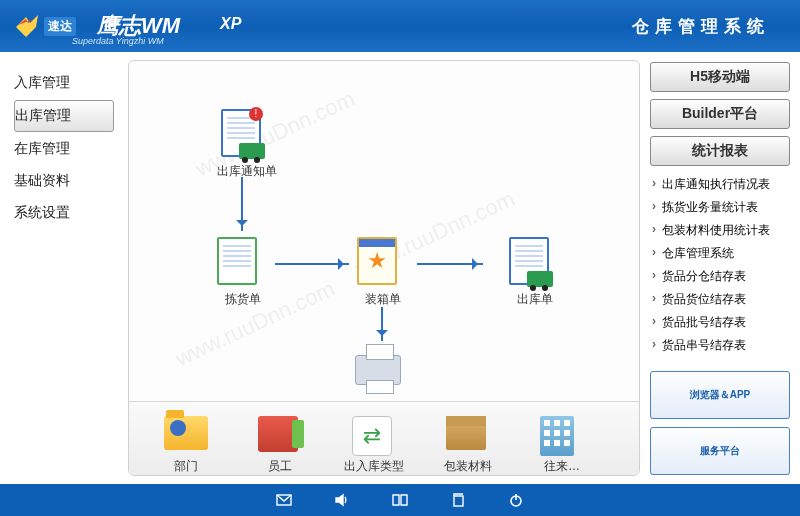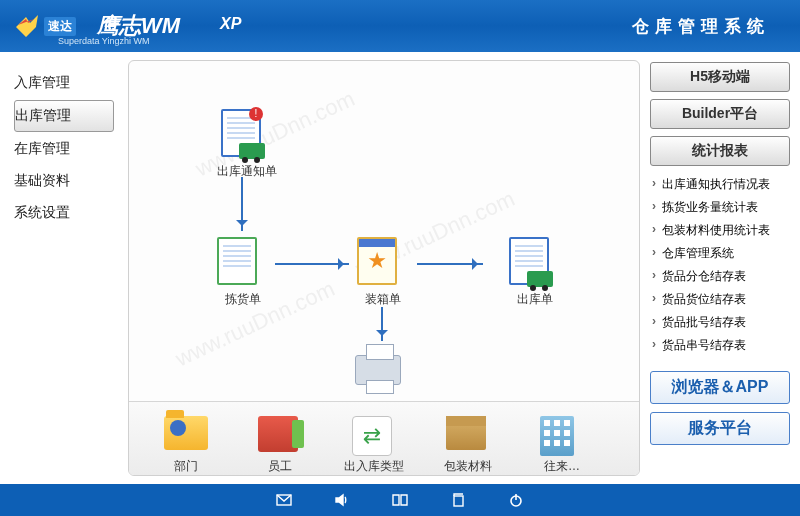--- a/index.html
+++ b/index.html
@@ -2,21 +2,21 @@
 <html><head>
 <meta charset="utf-8">
 <style>
 *{box-sizing:border-box;margin:0;padding:0;font-family:"Microsoft YaHei","SimSun",sans-serif}
 body{width:800px;height:516px;background:#fff;overflow:hidden;position:relative}
 .header{height:52px;background:linear-gradient(#1b6fc4,#0d5fb5,#1b6fc4);display:flex;align-items:center;color:#fff;position:relative}
 .logo-wrap{display:flex;align-items:center;padding:4px 14px}
 .logo-mark{width:26px;height:26px;position:relative;margin-right:4px}
 .logo-txt{font-weight:bold;font-size:12px;color:#fff;background:#2b82d6;padding:1px 4px;border-radius:2px}
 .brand{font-size:22px;font-weight:bold;font-style:italic;margin-left:21px}
-.sub-brand{font-size:9px;color:#cfe4f6;position:absolute;left:58px;bottom:6px}
+.sub-brand{font-size:9px;font-style:italic;color:#cfe4f6;position:absolute;left:72px;bottom:6px}
 .xp{font-size:16px;font-weight:bold;font-style:italic;margin-left:26px;margin-top:-4px}
 .sys-title{position:absolute;right:30px;font-size:17px;font-weight:bold;letter-spacing:6px}
 .main{display:flex;height:432px;background:#fff}
 .sidebar{width:128px;padding:14px 0 0 0}
 .side-item{font-size:14px;color:#222;text-align:left;padding:6px 0;margin:2px 14px;cursor:pointer}
 .side-item.active{border:1px solid #999;background:linear-gradient(#fefefe,#e2e2e2);border-radius:3px}
 .canvas{flex:1;border:1px solid #d0d0d0;border-radius:6px;margin:8px 2px 8px 0;position:relative;background:#fdfdfd;overflow:hidden}
 .wm{position:absolute;color:#efefef;font-size:22px;transform:rotate(-25deg);pointer-events:none}
 .node{position:absolute;text-align:center;font-size:12px;color:#333}
 .node .ic{width:52px;height:52px;margin:0 auto 2px;position:relative}
@@ -25,21 +25,21 @@
 .arrow.v{width:2px;height:auto}
 .arrow.v::after{right:-5px;top:auto;bottom:-1px;border:6px solid transparent;border-top-color:#2f6fbf}
 .bottom-strip{position:absolute;left:0;right:0;bottom:0;height:74px;border-top:1px solid #d6d6d6;background:linear-gradient(#fafafa,#ececec);display:flex;align-items:flex-end;padding-left:10px}
 .bs-item{width:94px;text-align:center;font-size:12px;color:#333;cursor:pointer}
 .bs-item .ic{width:44px;height:40px;margin:0 auto 2px;position:relative}
 .rside{width:158px;padding:10px 10px 0 8px}
 .rbtn{display:block;width:100%;border:1px solid #888;background:linear-gradient(#fefefe,#dcdcdc);border-radius:3px;font-size:14px;font-weight:bold;color:#333;text-align:center;padding:5px 0;margin-bottom:7px;cursor:pointer}
 .rlist{margin:6px 0 14px 0}
 .rlink{font-size:12px;color:#000000;padding:3px 0 3px 12px;cursor:pointer;position:relative}
 .rlink::before{content:"›";position:absolute;left:2px;color:#666;font-weight:bold}
-.rbtn2{display:block;width:100%;border:1px solid #4a7fc9;background:linear-gradient(#fefefe,#e3edf9);border-radius:3px;font-size:16px;font-weight:bold;color:#1b5fae;text-align:center;padding:5px 0;margin-bottom:8px;cursor:pointer}
+.rbtn2{display:block;width:100%;border:1px solid #4a7fc9;background:linear-gradient(#fefefe,#e3edf9);border-radius:3px;font-size:10px;font-weight:bold;color:#1b5fae;text-align:center;padding:16px 0;margin-bottom:8px;cursor:pointer}
 .footer{height:32px;background:#0d5fb5;display:flex;align-items:center;justify-content:center;gap:40px}
 .ficon{width:18px;height:18px;color:#fff;cursor:pointer;display:flex;align-items:center;justify-content:center}
 
 .doc{width:40px;height:48px;background:#fff;border:2px solid #3a72c8;border-radius:2px;position:relative}
 .doc::before{content:"";position:absolute;left:4px;top:6px;right:4px;height:2px;background:#c7d9f2;box-shadow:0 5px 0 #c7d9f2,0 10px 0 #c7d9f2,0 15px 0 #c7d9f2,0 20px 0 #c7d9f2}
 .truck{position:absolute;right:-6px;bottom:-4px;width:26px;height:16px;background:#2a9b4f;border-radius:2px}
 .truck::after{content:"";position:absolute;left:3px;bottom:-4px;width:6px;height:6px;background:#222;border-radius:50%;box-shadow:12px 0 0 #222}
 .badge-red{position:absolute;right:-4px;top:-4px;width:14px;height:14px;background:#d33;border-radius:50%;color:#fff;font-size:10px;line-height:14px;text-align:center}
 .clipboard{width:40px;height:48px;background:#fff;border:2px solid #4ba957;border-radius:2px}
 .notepad{width:40px;height:48px;background:#fffef0;border:2px solid #e0b040;border-radius:2px;position:relative}

